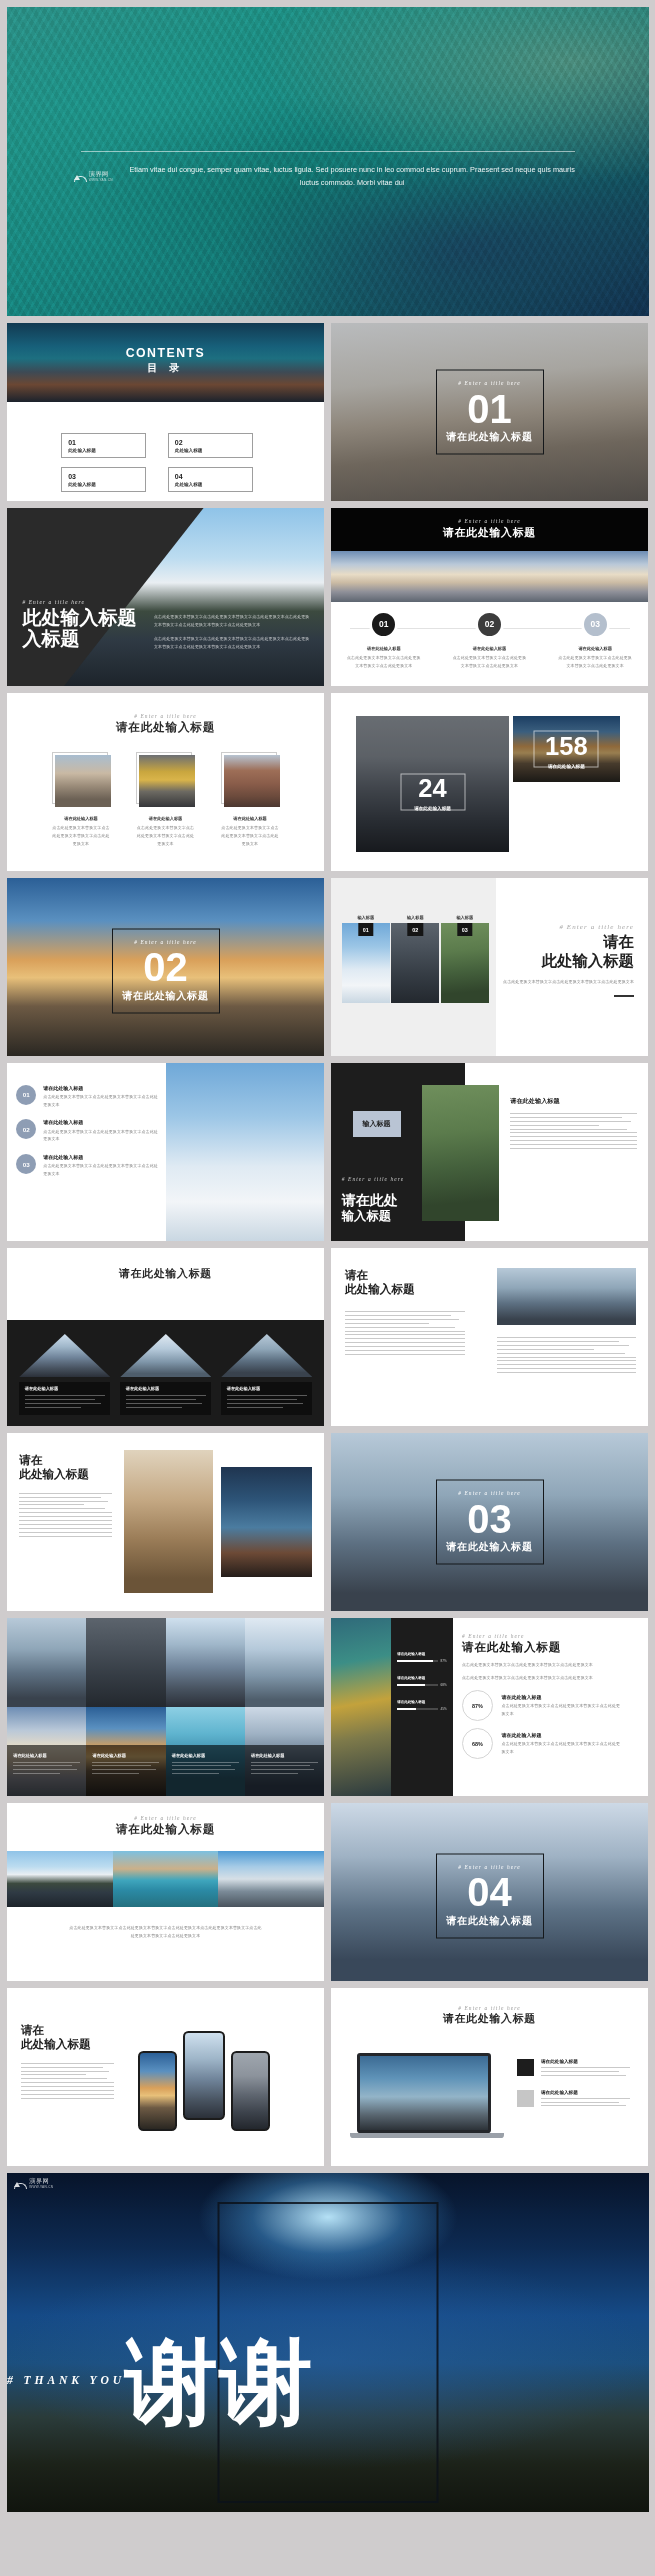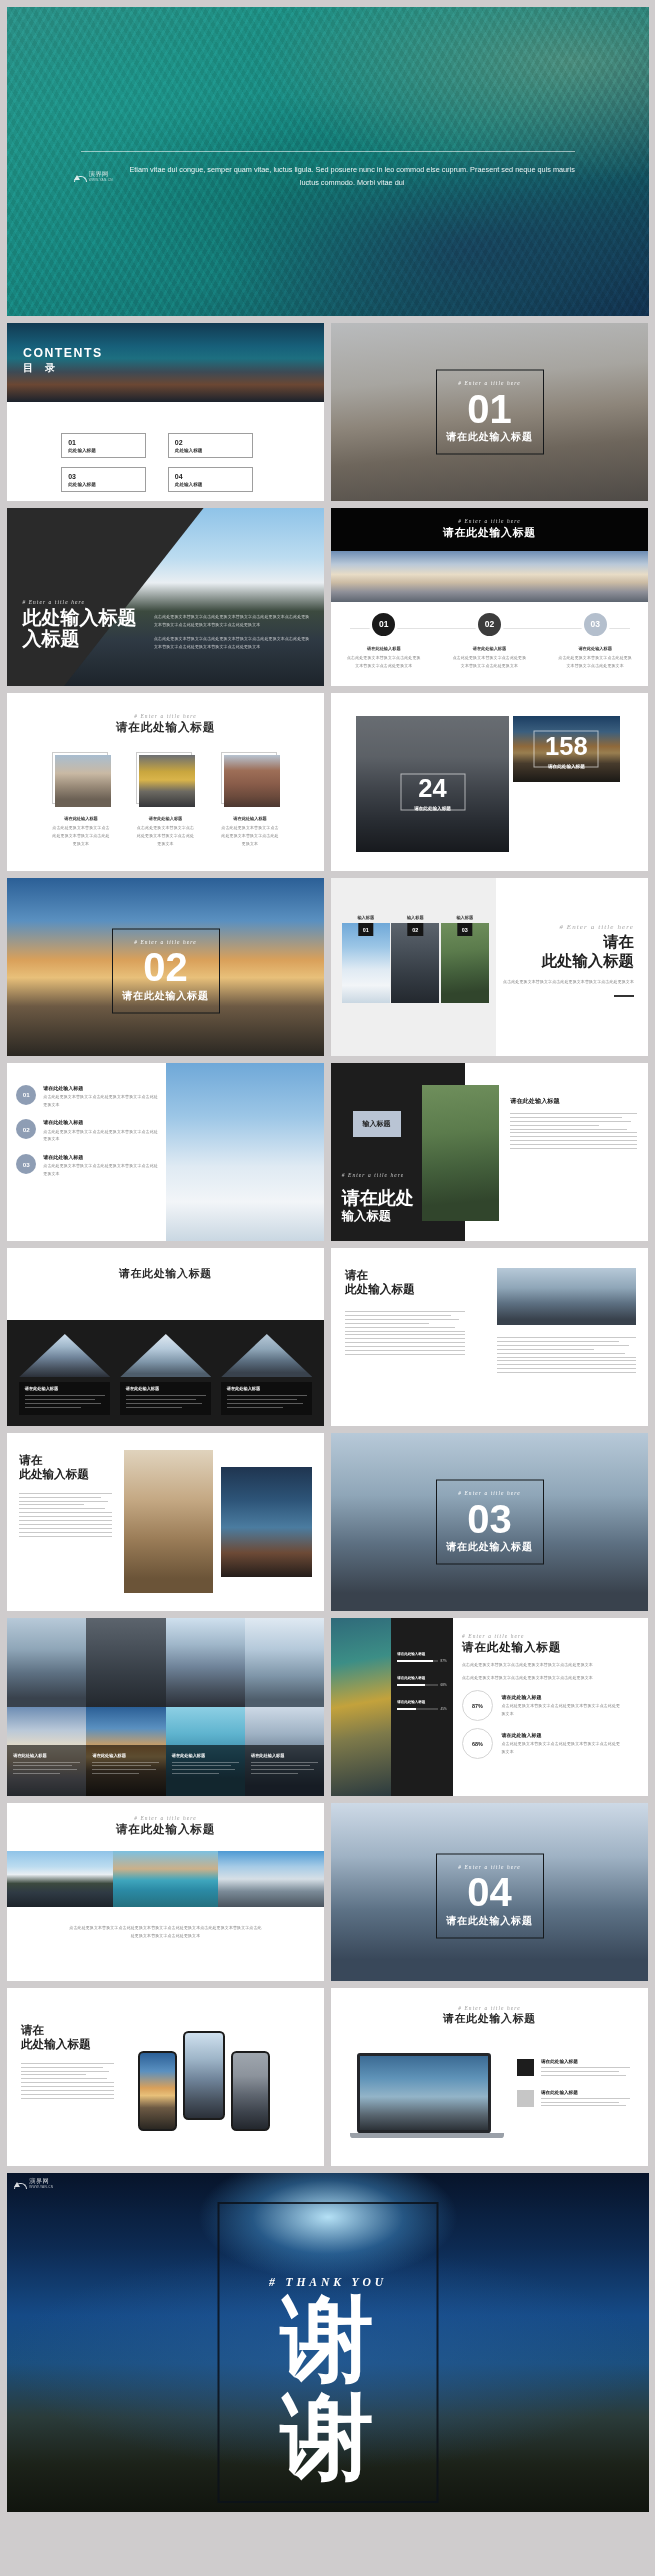--- a/index.html
+++ b/index.html
@@ -97,22 +97,22 @@
 
   
   .thanks { position:relative; width:642px; height:339px; overflow:hidden;
     background:
       radial-gradient(ellipse 28% 26% at 50% 13%, rgba(190,235,255,.95), rgba(70,150,210,.45) 42%, transparent 72%),
       radial-gradient(ellipse 70% 45% at 50% 55%, rgba(40,95,160,.55), transparent 72%),
       linear-gradient(180deg, #07142a 0%, #0d2a52 22%, #154a86 42%, #1b4f7e 56%, #2a3b3a 72%, #1c2219 86%, #10140e 100%);
   }
   .thanks-frame { position:absolute; left:50%; top:29px; transform:translateX(-50%);
     width:221px; height:301px; border:2.3px solid rgba(12,18,26,.85); }
-  .thanks-inner { position:absolute; inset:0; display:flex; flex-direction:column;
-    align-items:center; padding-top:76px; z-index:4;justify-content:center; }
+  .thanks-inner { position:absolute; inset:0; display:flex; flex-direction:row;
+    align-items:center; padding-top:76px; z-index:4; }
   .thanks-kicker { color:#fff; font-family:"Liberation Serif", serif; font-style:italic;
     font-weight:700; font-size:11.6px; letter-spacing:3.9px; }
   .thanks-cn { color:#fff; font-size:93px; font-weight:700; line-height:1.02;
     letter-spacing:1.5px; margin-top:3.1px; }
 </style>
 </head>
 <body>
 
 <div class="page">
 
@@ -132,21 +132,21 @@
         </div>
         <div class="cover-desc">Etiam vitae dui congue, semper quam vitae, luctus ligula. Sed posuere nunc in leo commod else cuprum. Praesent sed neque quis mauris luctus commodo. Morbi vitae dui</div>
       </div>
     </div>
   </div>
 
   <div class="grid">
 
     <div class="slide">
       <div class="ph ph-night" style="position:absolute;left:0;top:0;width:100%;height:79px;"></div>
-      <div style="position:absolute;left:16px;top:23px;width:100%;z-index:2;">
+      <div style="position:absolute;left:0;top:23px;width:100%;text-align:center;z-index:2;">
         <div style="color:#fff;font-size:12.3px;font-weight:700;letter-spacing:1.5px;">CONTENTS</div>
         <div style="color:#fff;font-size:10px;font-weight:700;letter-spacing:4.6px;margin-top:0.8px;">目  录</div>
       </div>
       <div style="position:absolute;left:54px;top:110px;display:grid;grid-template-columns:85px 85px;gap:8.5px 21.6px;">
         <div style="border:0.8px solid #9e9e9e;padding:4.6px 6.2px;">
           <div style="font-size:7px;font-weight:700;color:#222;">01</div>
           <div style="font-size:4.6px;font-weight:700;color:#333;margin-top:2.3px;">此处输入标题</div>
         </div>
         <div style="border:0.8px solid #9e9e9e;padding:4.6px 6.2px;">
           <div style="font-size:7px;font-weight:700;color:#222;">02</div>
@@ -336,21 +336,21 @@
         </div>
       </div>
     </div>
 
     <div class="slide">
       <div style="position:absolute;left:0;top:0;width:134px;height:100%;background:#1d1d1d;"></div>
       <div class="ph ph-green" style="position:absolute;left:91px;top:21.6px;width:77px;height:136px;"></div>
       <div style="position:absolute;left:21.6px;top:48px;width:48px;height:26px;background:#b9c4d4;display:flex;align-items:center;justify-content:center;color:#1d1d1d;font-size:7px;font-weight:700;">输入标题</div>
       <div style="position:absolute;left:10.8px;bottom:17px;z-index:4;">
         <div class="kicker" style="color:#cfcfcf;"># Enter a title here</div>
-        <div style="color:#fff;font-size:18px;font-weight:700;line-height:1.2;margin-top:10px;">请在此处</div>
+        <div style="color:#fff;font-size:14px;font-weight:700;line-height:1.2;margin-top:10px;">请在此处</div>
         <div style="color:#fff;font-size:12.3px;font-weight:700;line-height:1.2;">输入标题</div>
       </div>
       <div style="position:absolute;right:10.8px;top:34px;width:127px;">
         <div style="font-size:6.2px;font-weight:700;color:#1d1d1d;">请在此处输入标题</div>
         <div class="lines" style="margin-top:7px;">
           <i></i>
             <i></i>
             <i></i>
             <i></i>
             <i></i>

